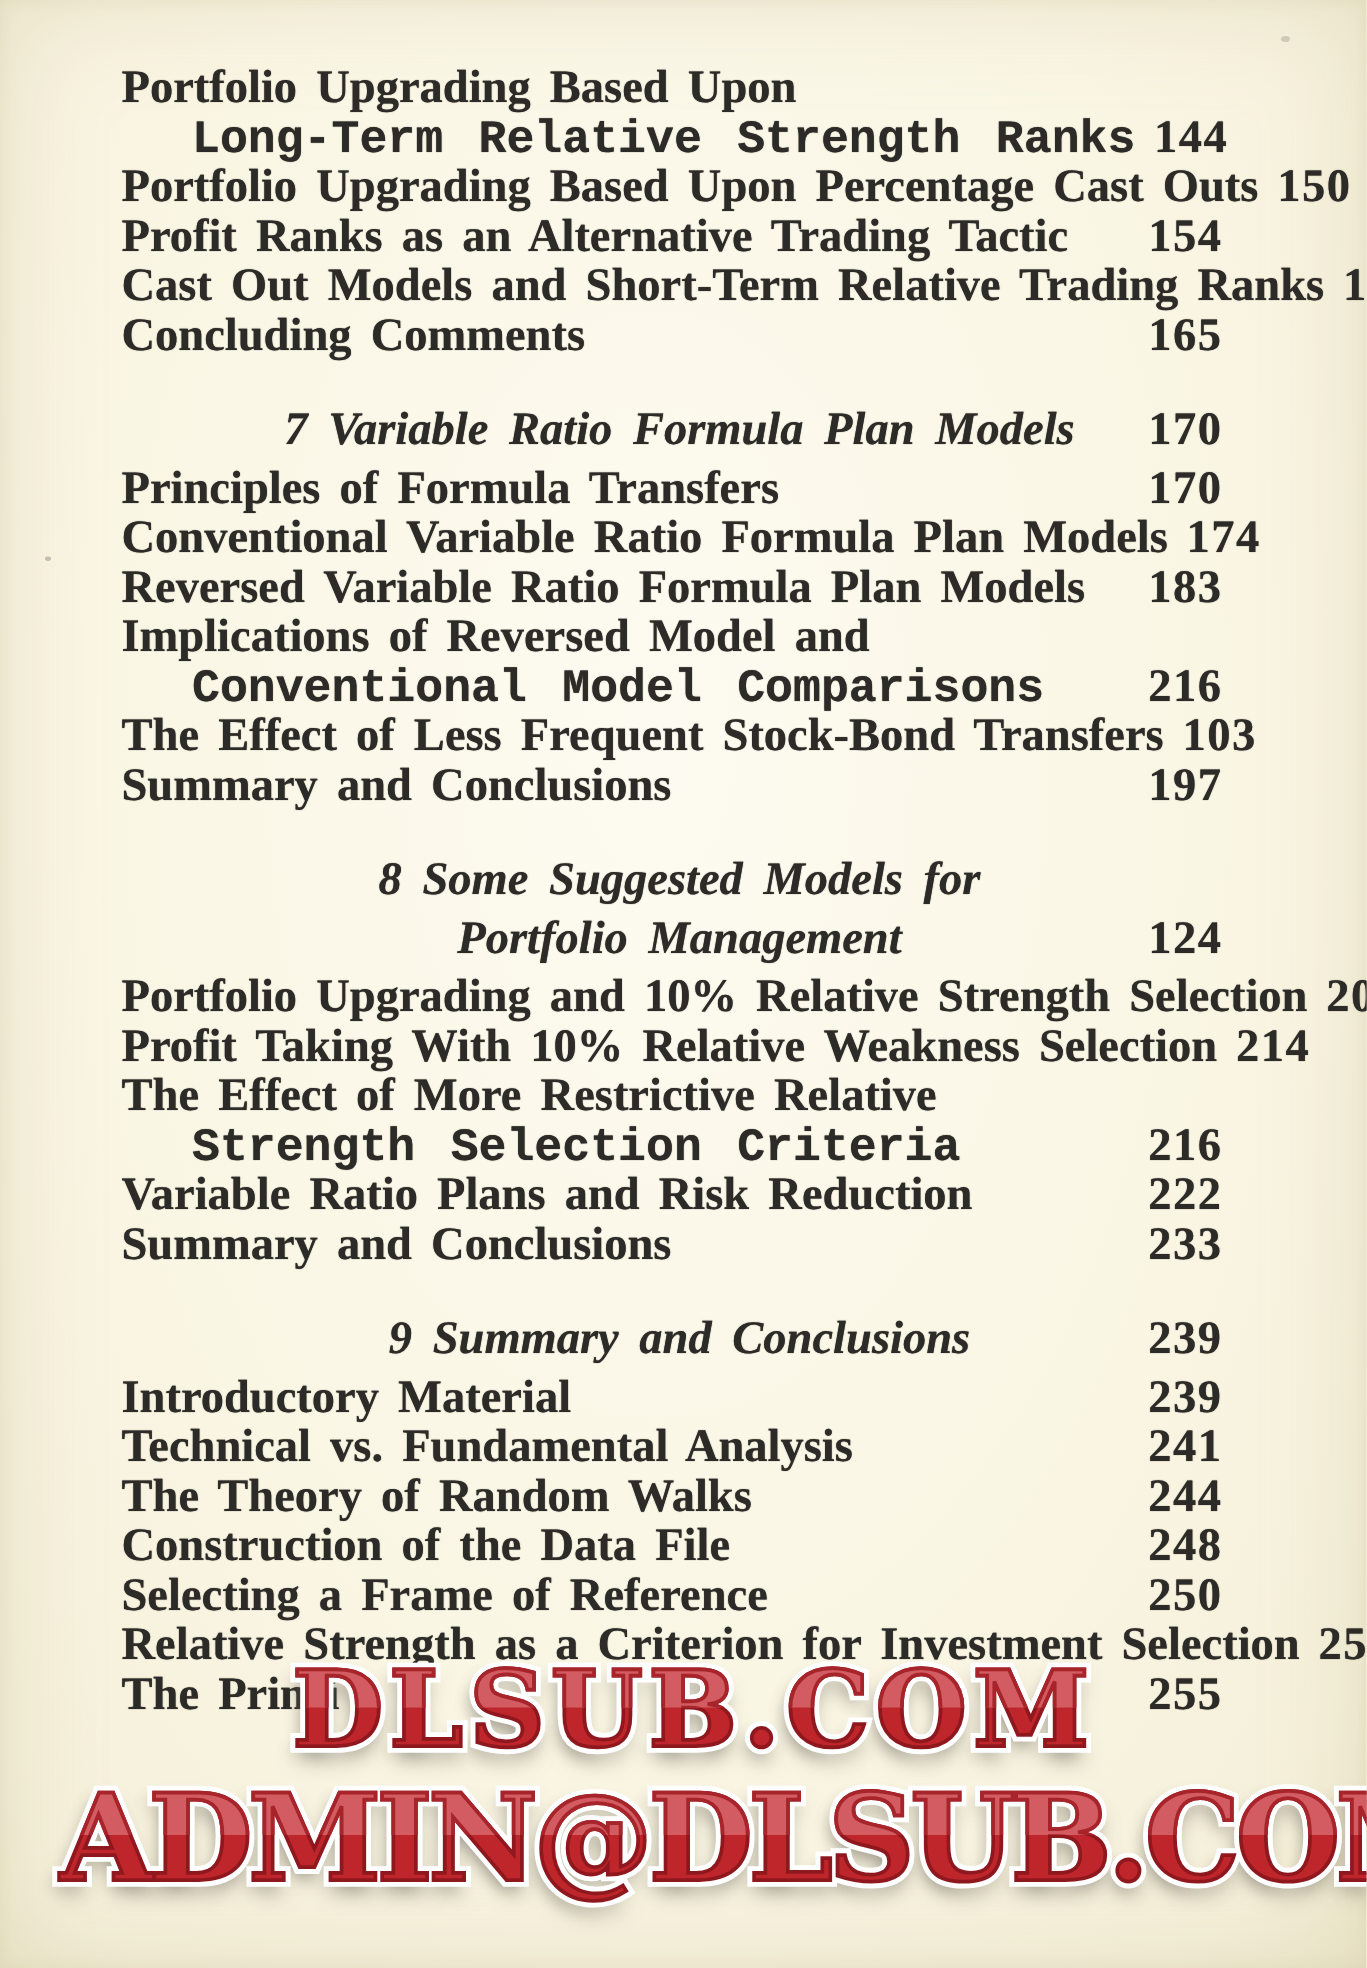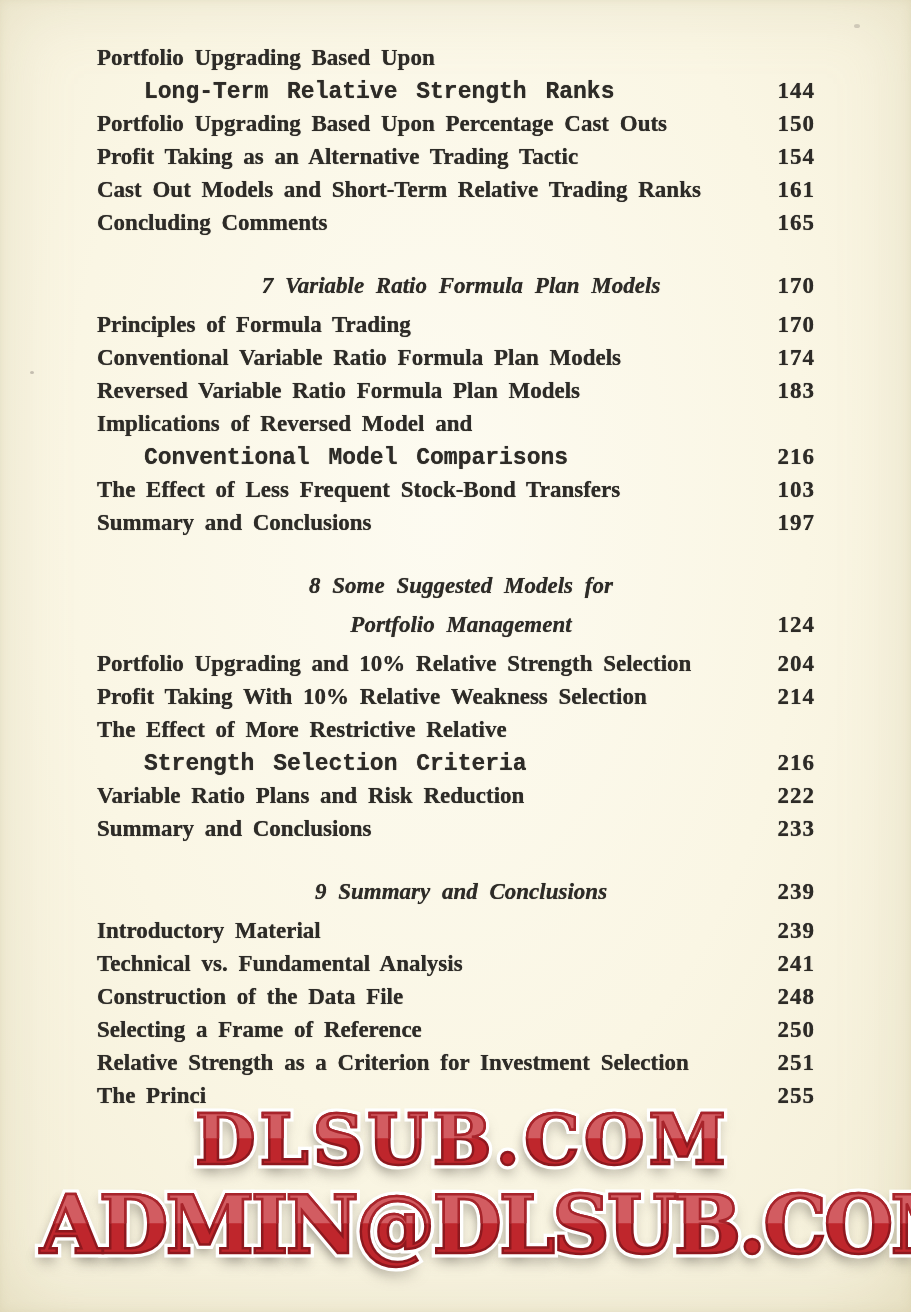--- a/index.html
+++ b/index.html
@@ -20,23 +20,23 @@
     position:absolute;inset:0;
     background:
       radial-gradient(ellipse at 48% 38%, #fdfbf1 0%, #faf6e4 55%, #f5f0da 88%, #f0ead0 100%);
     box-shadow:inset 0 0 70px rgba(190,178,135,0.28), inset 0 0 10px rgba(200,190,150,0.25);
   }
   .speck{position:absolute;border-radius:50%;background:#9a948a;opacity:.55;}
   .speck.s1{left:30px;top:371px;width:4px;height:3px;}
   .speck.s2{left:854px;top:24px;width:6px;height:4px;opacity:.4;}
 
   .toc{
-    position:absolute;left:97px;right:96px;top:41px;
+    position:absolute;left:81px;right:96px;top:41px;
     color:var(--ink);
-    font-size:23px;font-weight:700;
+    font-size:31px;font-weight:700;
     text-shadow:0 0 0.7px rgba(43,41,38,0.85);
   }
   .row{display:flex;align-items:baseline;height:33px;line-height:33px;}
   .row .title{flex:1;word-spacing:5px;white-space:nowrap;}
   .row.ind .title{padding-left:47px;font-family:Liberation Mono, monospace;}
   .row .pagenum{flex:none;width:62px;text-align:right;letter-spacing:1px;}
   .row.chapter .title{font-style:italic;text-align:center;padding-left:72px;word-spacing:6px;}
   .row.chapter{margin-bottom:6px;}
   .gap{height:30px;}
 
@@ -77,38 +77,38 @@
       </div>
       <div class="row entry ind">
         <span class="title">Long-Term Relative Strength Ranks</span>
         <span class="pagenum">144</span>
       </div>
       <div class="row entry">
         <span class="title">Portfolio Upgrading Based Upon Percentage Cast Outs</span>
         <span class="pagenum">150</span>
       </div>
       <div class="row entry">
-        <span class="title">Profit Taking as an Alternative Trading Tactic</span>
+        <span class="title">Profit Ranks as an Alternative Trading Tactic</span>
         <span class="pagenum">154</span>
       </div>
       <div class="row entry">
         <span class="title">Cast Out Models and Short-Term Relative Trading Ranks</span>
         <span class="pagenum">161</span>
       </div>
       <div class="row entry">
         <span class="title">Concluding Comments</span>
         <span class="pagenum">165</span>
       </div>
       <div class="gap"></div>
       <div class="row chapter">
         <span class="title">7 Variable Ratio Formula Plan Models</span>
         <span class="pagenum">170</span>
       </div>
       <div class="row entry">
-        <span class="title">Principles of Formula Trading</span>
+        <span class="title">Principles of Formula Transfers</span>
         <span class="pagenum">170</span>
       </div>
       <div class="row entry">
         <span class="title">Conventional Variable Ratio Formula Plan Models</span>
         <span class="pagenum">174</span>
       </div>
       <div class="row entry">
         <span class="title">Reversed Variable Ratio Formula Plan Models</span>
         <span class="pagenum">183</span>
       </div>
@@ -166,20 +166,24 @@
         <span class="title">9 Summary and Conclusions</span>
         <span class="pagenum">239</span>
       </div>
       <div class="row entry">
         <span class="title">Introductory Material</span>
         <span class="pagenum">239</span>
       </div>
       <div class="row entry">
         <span class="title">Technical vs. Fundamental Analysis</span>
         <span class="pagenum">241</span>
+      </div>
+      <div class="row entry">
+        <span class="title">The Theory of Random Walks</span>
+        <span class="pagenum">244</span>
       </div>
       <div class="row entry">
         <span class="title">Construction of the Data File</span>
         <span class="pagenum">248</span>
       </div>
       <div class="row entry">
         <span class="title">Selecting a Frame of Reference</span>
         <span class="pagenum">250</span>
       </div>
       <div class="row entry">

